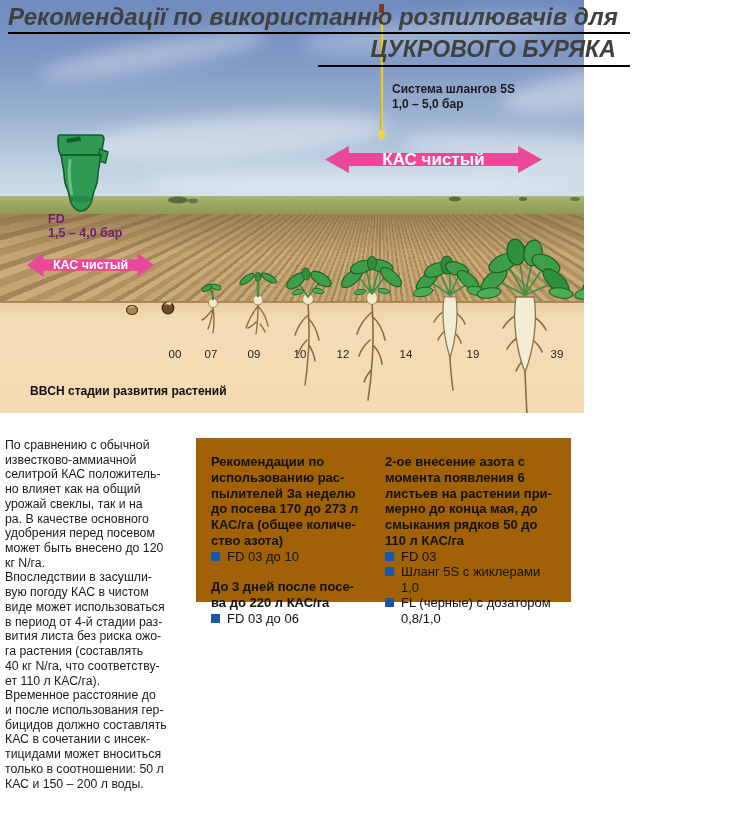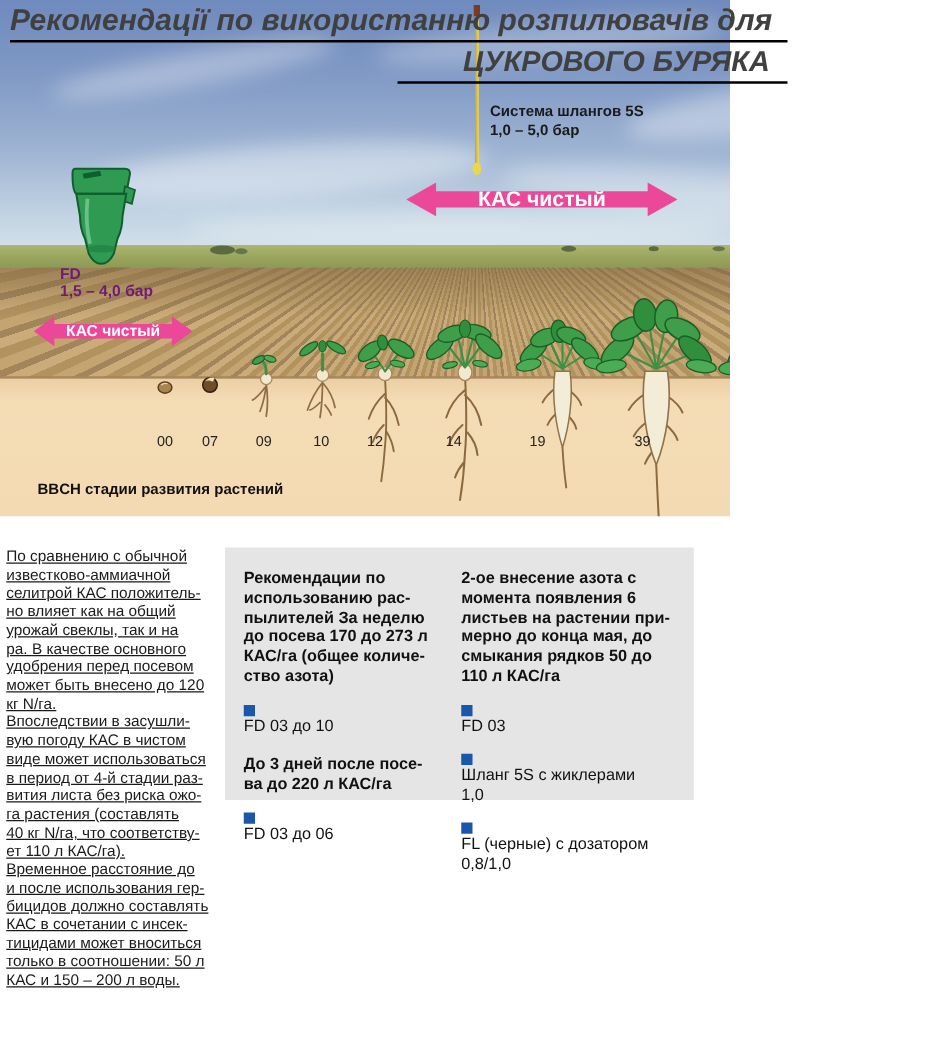--- a/index.html
+++ b/index.html
@@ -53,43 +53,43 @@
          clip-path:polygon(0% 50%,13% 0%,13% 26%,87% 26%,87% 0%,100% 50%,87% 100%,87% 74%,13% 74%,13% 100%);}
 
   .nozzle{position:absolute;left:50px;top:131px;z-index:25;}
   .nozzle-label{position:absolute;left:48px;top:212px;z-index:25;font-size:12.5px;font-weight:bold;
                 line-height:14px;color:#701a75;}
 
   
   .plants{position:absolute;left:0;top:0;width:738px;height:413px;z-index:10;}
 
   .stage-label{position:absolute;top:348px;transform:translateX(-50%);z-index:15;
-               font-size:11.5px;color:#222;}
+               font-size:11.5px;color:#222;margin-left:43px;}
   .stage-labels .stage-label:nth-child(1){left:132px}
   .stage-labels .stage-label:nth-child(2){left:168px}
   .stage-labels .stage-label:nth-child(3){left:211px}
   .stage-labels .stage-label:nth-child(4){left:257px}
   .stage-labels .stage-label:nth-child(5){left:300px}
   .stage-labels .stage-label:nth-child(6){left:363px}
   .stage-labels .stage-label:nth-child(7){left:430px}
   .stage-labels .stage-label:nth-child(8){left:514px}
   .stage-labels .stage-label:nth-child(9){left:611px}
 
   .bbch-caption{position:absolute;left:30px;top:384px;z-index:15;font-size:12px;font-weight:bold;color:#111;}
 
   
   .left-col{position:absolute;left:5px;top:438px;width:186px;font-size:12.3px;color:#1a1a1a;}
-  .left-col .line{line-height:14.72px;white-space:nowrap;text-decoration:underline;}
-
-  .info-box{position:absolute;left:180px;top:438px;width:375px;height:202px;background:#e5e5e5;}
+  .left-col .line{line-height:14.72px;white-space:nowrap;}
+
+  .info-box{position:absolute;left:196px;top:438px;width:375px;height:164px;background:#a16207;}
   .col{position:absolute;top:16px;}
   .col-mid{left:15px;width:168px;}
   .col-right{left:189px;width:180px;}
   .heading .line{font-size:13px;font-weight:bold;line-height:15.8px;white-space:nowrap;}
-  .bullet-row{display:flex;margin-top:12px;flex-direction:column;}
+  .bullet-row{display:flex;margin-top:0;}
   .bullet-sq{flex:0 0 auto;width:9px;height:9px;background:#1b57a8;margin:3px 7px 0 0;}
   .bullet-text .line{font-size:13px;line-height:15.5px;white-space:nowrap;}
   .gap{height:15px;}
 </style>
 </head>
 <body>
 
 <div class="page">
 
   <div class="photo">

